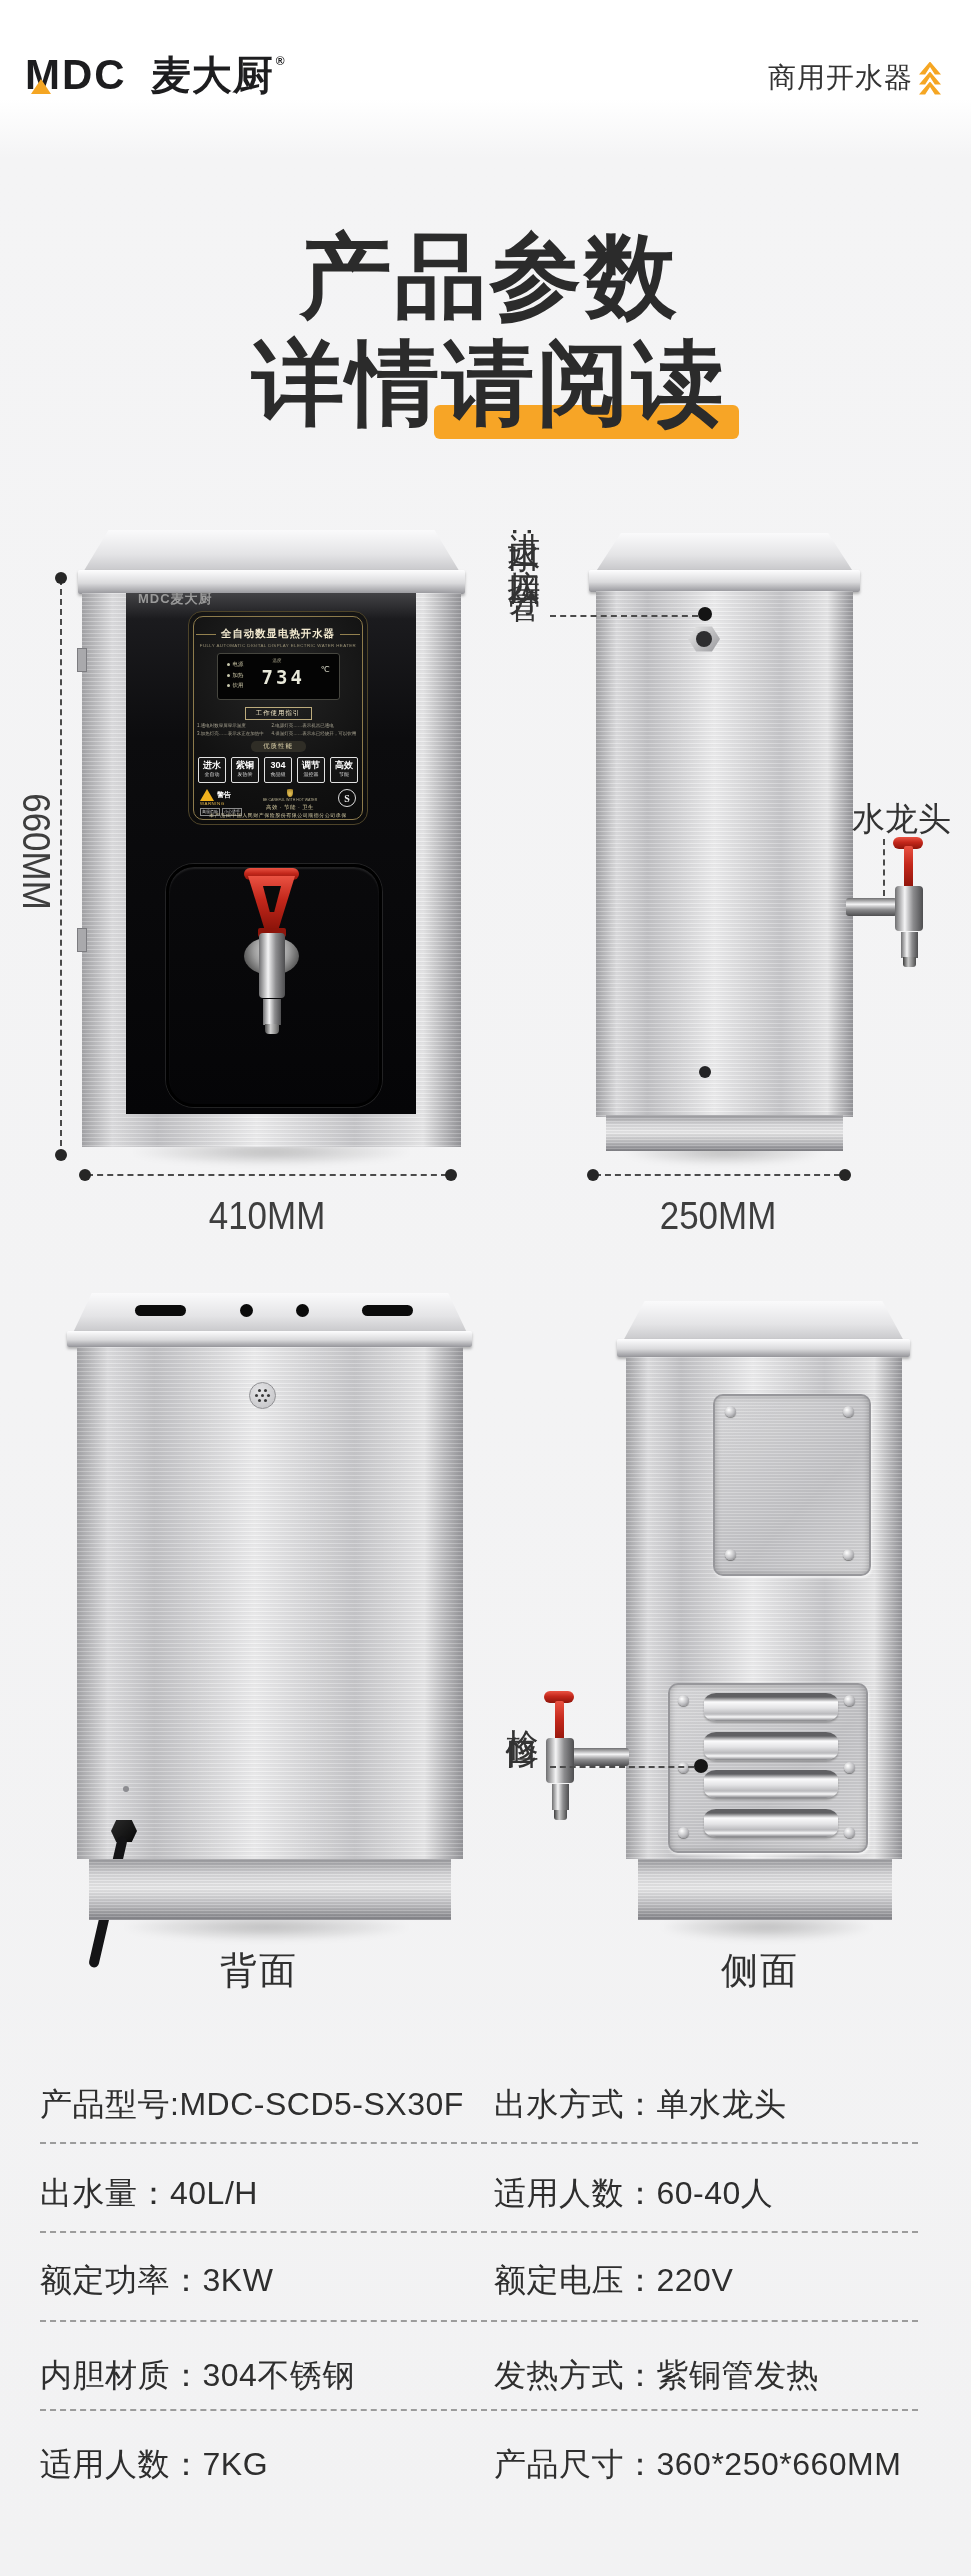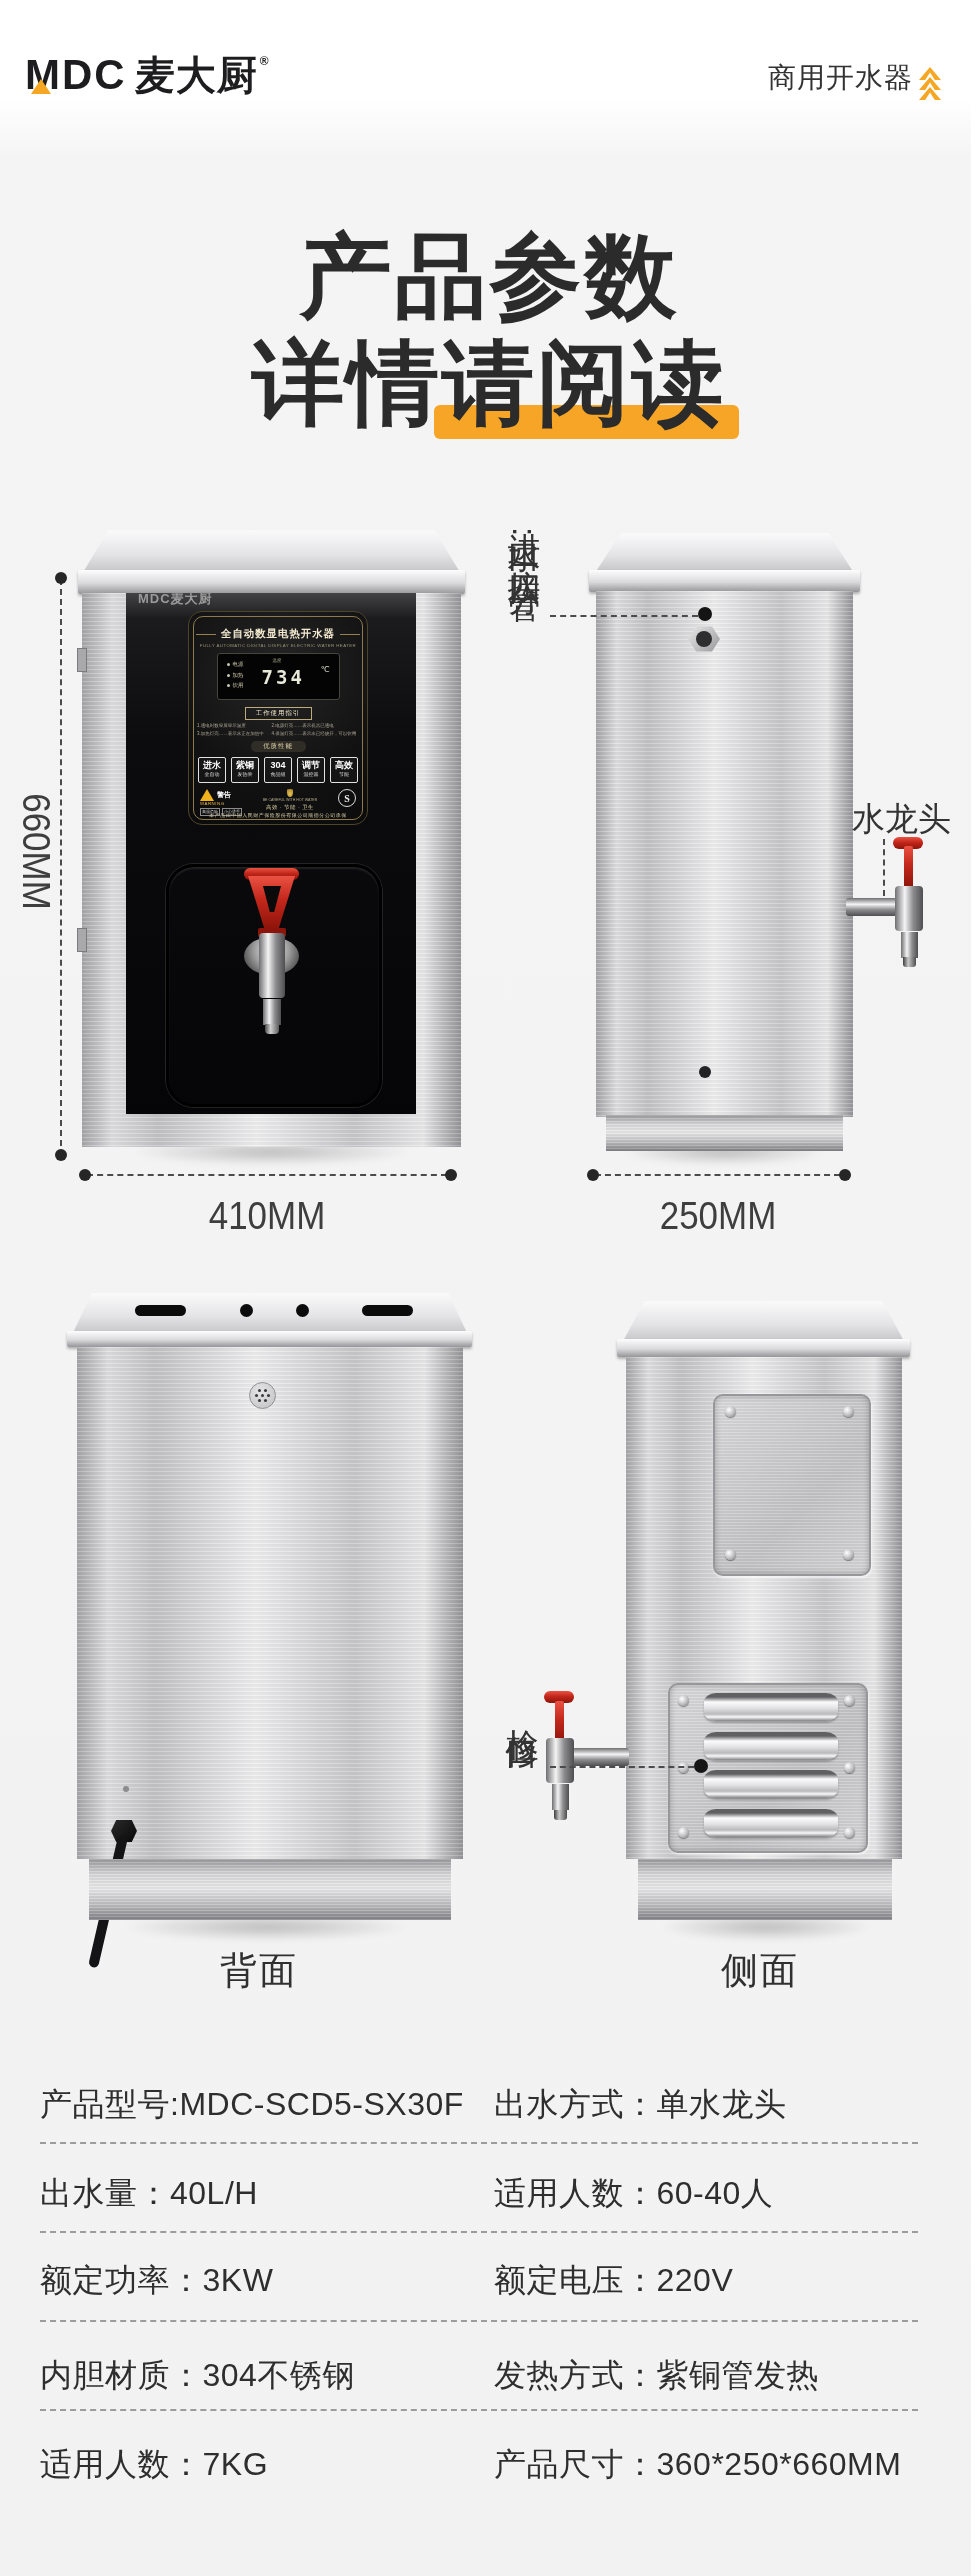--- a/index.html
+++ b/index.html
@@ -3,25 +3,25 @@
 <meta charset="utf-8">
 <style>
   html,body{margin:0;padding:0;}
   body{font-family:"Liberation Sans","DejaVu Sans",sans-serif;}
   #page{position:relative;width:971px;height:2576px;overflow:hidden;
         background:linear-gradient(180deg,#ffffff 0px,#ffffff 99px,#f4f4f5 158px,#f2f2f3 100%);}
   .abs{position:absolute;}
   
   .hdr-logo{display:flex;align-items:flex-start;color:#1d1d1f;font-weight:900;}
   .hdr-logo .mdc{font-size:42px;letter-spacing:2px;line-height:40px;position:relative;}
-  .hdr-logo .cn{font-size:40px;line-height:40px;margin-left:8px;letter-spacing:1px;}
+  .hdr-logo .cn{font-size:40px;line-height:40px;margin-left:24px;letter-spacing:1px;}
   .hdr-logo .reg{font-size:12px;line-height:12px;margin-left:2px;}
   .m-tri{position:absolute;left:6px;bottom:1px;width:0;height:0;
          border-left:10px solid transparent;border-right:10px solid transparent;border-bottom:15px solid #f5a623;}
-  .hdr-right{display:flex;align-items:flex-end;gap:6px;}
+  .hdr-right{display:flex;align-items:center;gap:6px;}
   .hdr-cat{font-size:28px;color:#333;font-weight:500;letter-spacing:1px;}
   .chev{width:22px;height:13px;background:#f5a623;margin:-3px 0;
         clip-path:polygon(50% 0,100% 100%,72% 100%,50% 42%,28% 100%,0 100%);}
   
   .title-line{width:979px;text-align:center;font-weight:900;color:#2b2b2b;font-size:92px;letter-spacing:3px;line-height:99px;}
   .hl{position:relative;display:inline-block;z-index:1;}
   .hl::after{content:"";position:absolute;left:-8px;right:-12px;bottom:-6px;height:34px;background:#f7a526;border-radius:6px;z-index:-1;}
   
   .steel{background:
      repeating-linear-gradient(180deg, rgba(255,255,255,.20) 0 1px, rgba(125,125,130,.10) 1px 2px, rgba(0,0,0,.035) 2px 4px),

